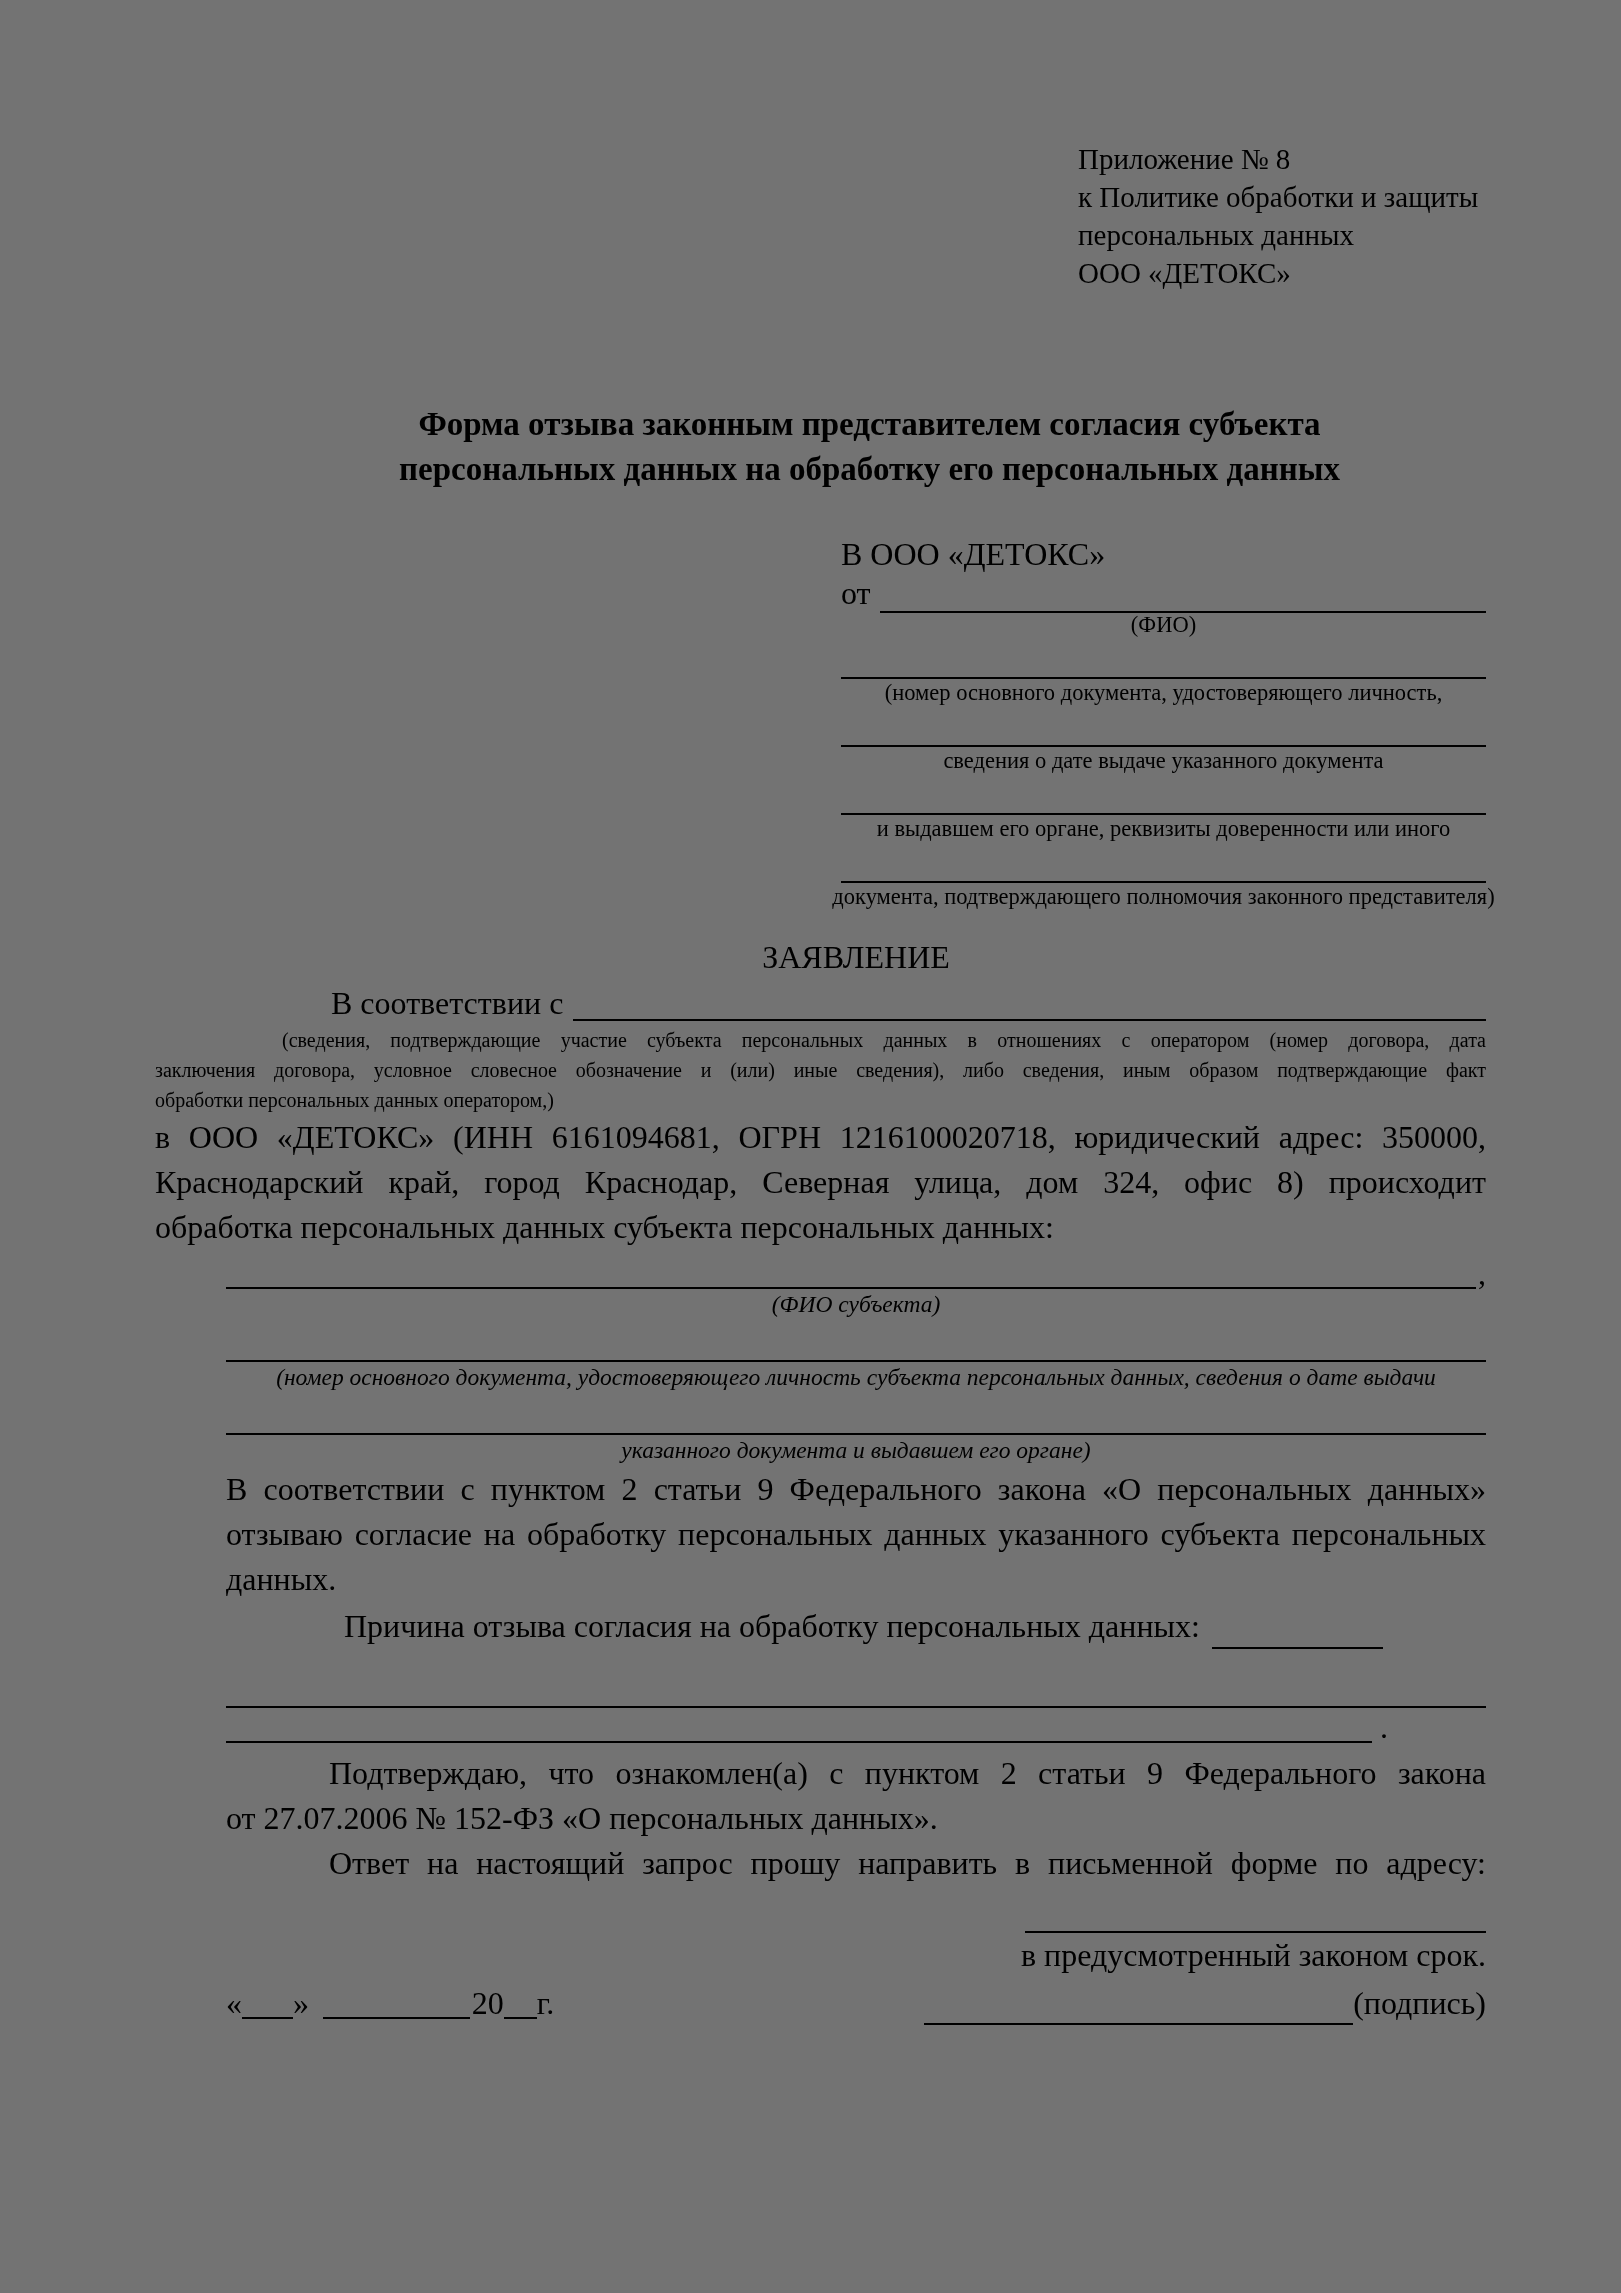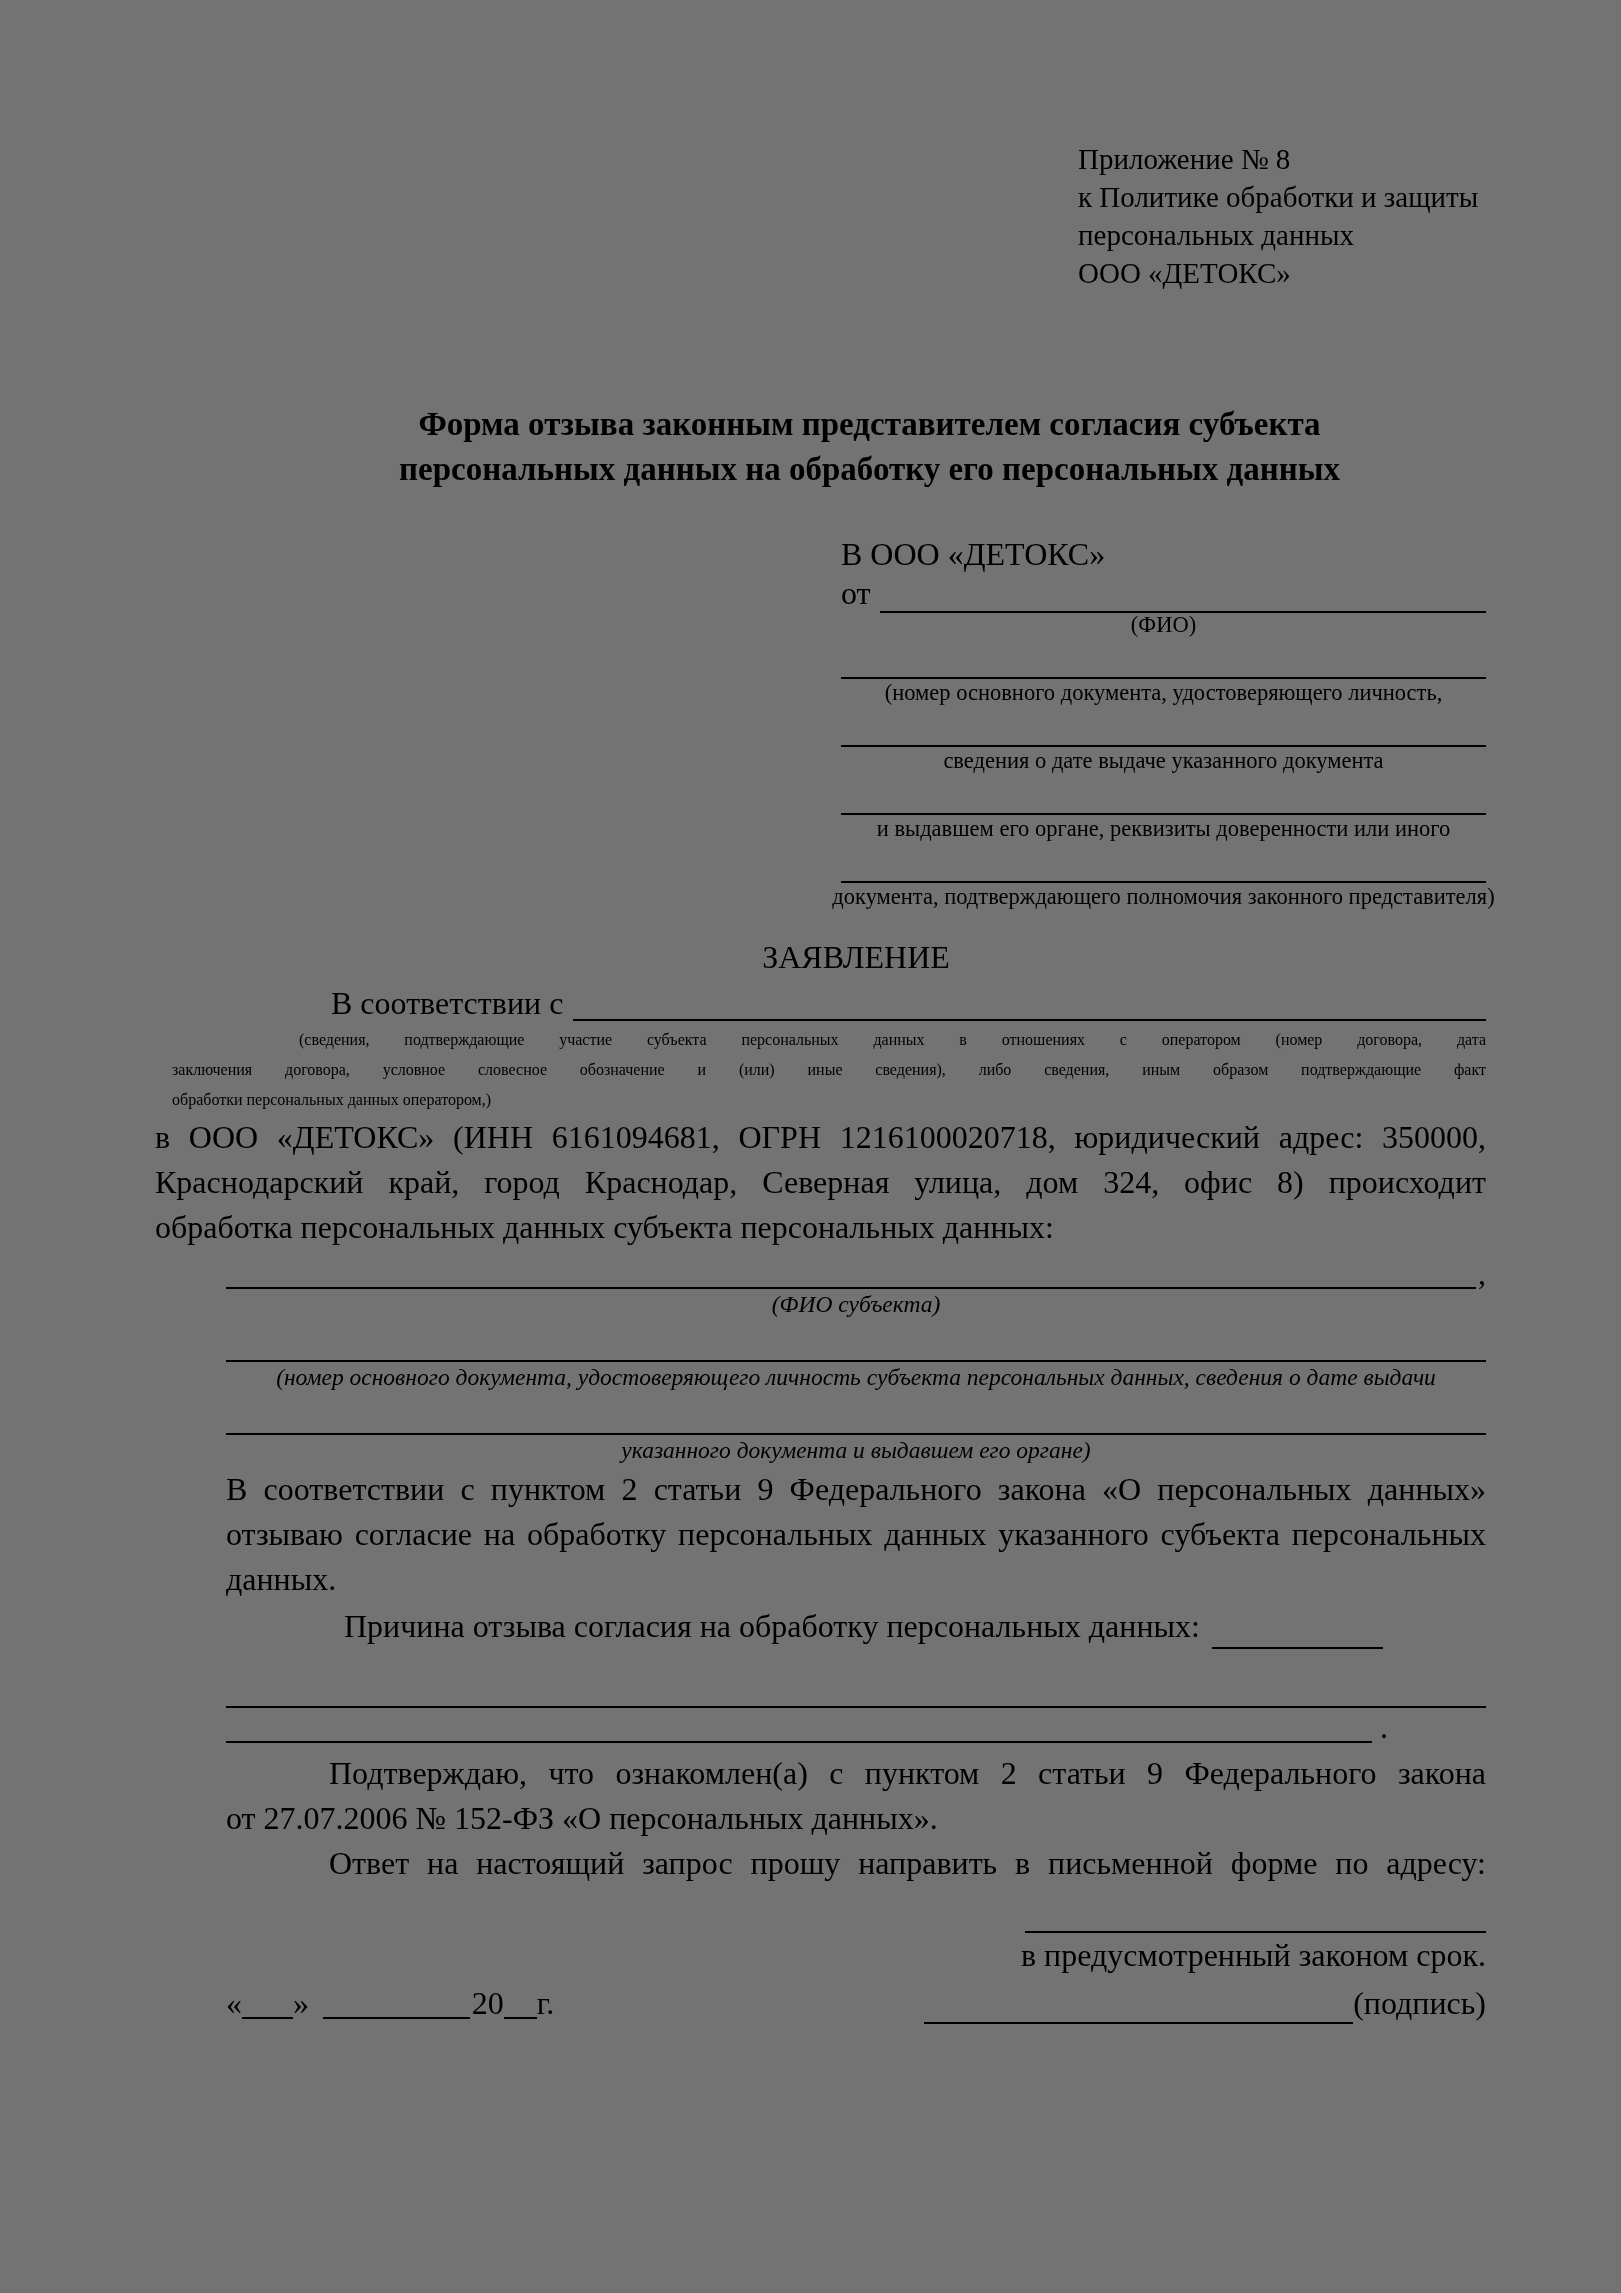--- a/index.html
+++ b/index.html
@@ -24,21 +24,21 @@
   .from-row{display:flex;align-items:flex-start;height:35px;}
   .from-label{line-height:35px;margin-right:9.8px;}
   .fill{flex:1 1 auto;border-bottom:2.9px solid #000;height:100%;}
   .addr-caption{height:29px;font-size:22.5px;line-height:27.4px;
                 display:flex;justify-content:center;white-space:nowrap;}
   .addr-line{height:37px;border-bottom:2.9px solid #000;}
   
   .heading{margin-top:25.5px;padding-left:71px;text-align:center;font-size:32px;height:39px;line-height:39px;}
   .intro-row{margin-top:9.8px;margin-left:71px;display:flex;align-items:flex-end;height:35px;font-size:32px;}
   .intro-label{line-height:35px;padding-left:105px;margin-right:9.8px;white-space:nowrap;}
-  .fine-print{margin-top:3.9px;font-size:16px;line-height:30px;margin-left:17px;}
+  .fine-print{margin-top:3.9px;font-size:20px;line-height:30px;}
   .fine-print .ln{text-align:justify;text-align-last:justify;}
   .fine-print .ln.first{padding-left:127px;}
   .fine-print .ln.last{text-align-last:left;}
   .para{font-size:32px;line-height:45px;}
   .para .ln{text-align:justify;text-align-last:justify;}
   .para .ln.last{text-align-last:left;}
   .indent105{padding-left:103px;}
   .lower{margin-left:71px;}
   .blank-row{display:flex;align-items:flex-end;font-size:32px;}
   .h40{height:39px;} .h42{height:41px;}
@@ -53,21 +53,21 @@
   .blankB-fill{flex:1 1 auto;border-bottom:2.9px solid #000;height:100%;margin-right:5.9px;}
   .blankB-margin{margin-right:98px;display:flex;flex:1 1 auto;align-items:flex-end;height:100%;}
   .response-row{display:flex;align-items:flex-end;height:45px;font-size:32px;flex-direction:column;}
   .resp-fill{width:461px;border-bottom:2.9px solid #000;height:100%;flex:0 0 auto;}
   .resp-text{line-height:45px;white-space:nowrap;}
   
   .footer{margin-top:51px;display:flex;justify-content:space-between;align-items:flex-end;font-size:32px;line-height:43px;}
   .dateline{white-space:nowrap;}
   .u{display:inline-block;height:0;border-bottom:2.9px solid #000;position:relative;top:4.9px;}
   .u-day{width:51px;} .u-month{width:147px;margin-left:13.7px;margin-right:2px;} .u-year{width:33px;}
-  .signline{display:flex;align-items:center;white-space:nowrap;}
+  .signline{display:flex;align-items:flex-end;white-space:nowrap;}
   .sign-fill{width:429px;border-bottom:2.9px solid #000;height:39px;}
   .sign-caption{line-height:43px;}
 </style>
 </head>
 <body>
 
 <div class="page">
 
   <div class="appendix">
     <div>Приложение № 8</div>

